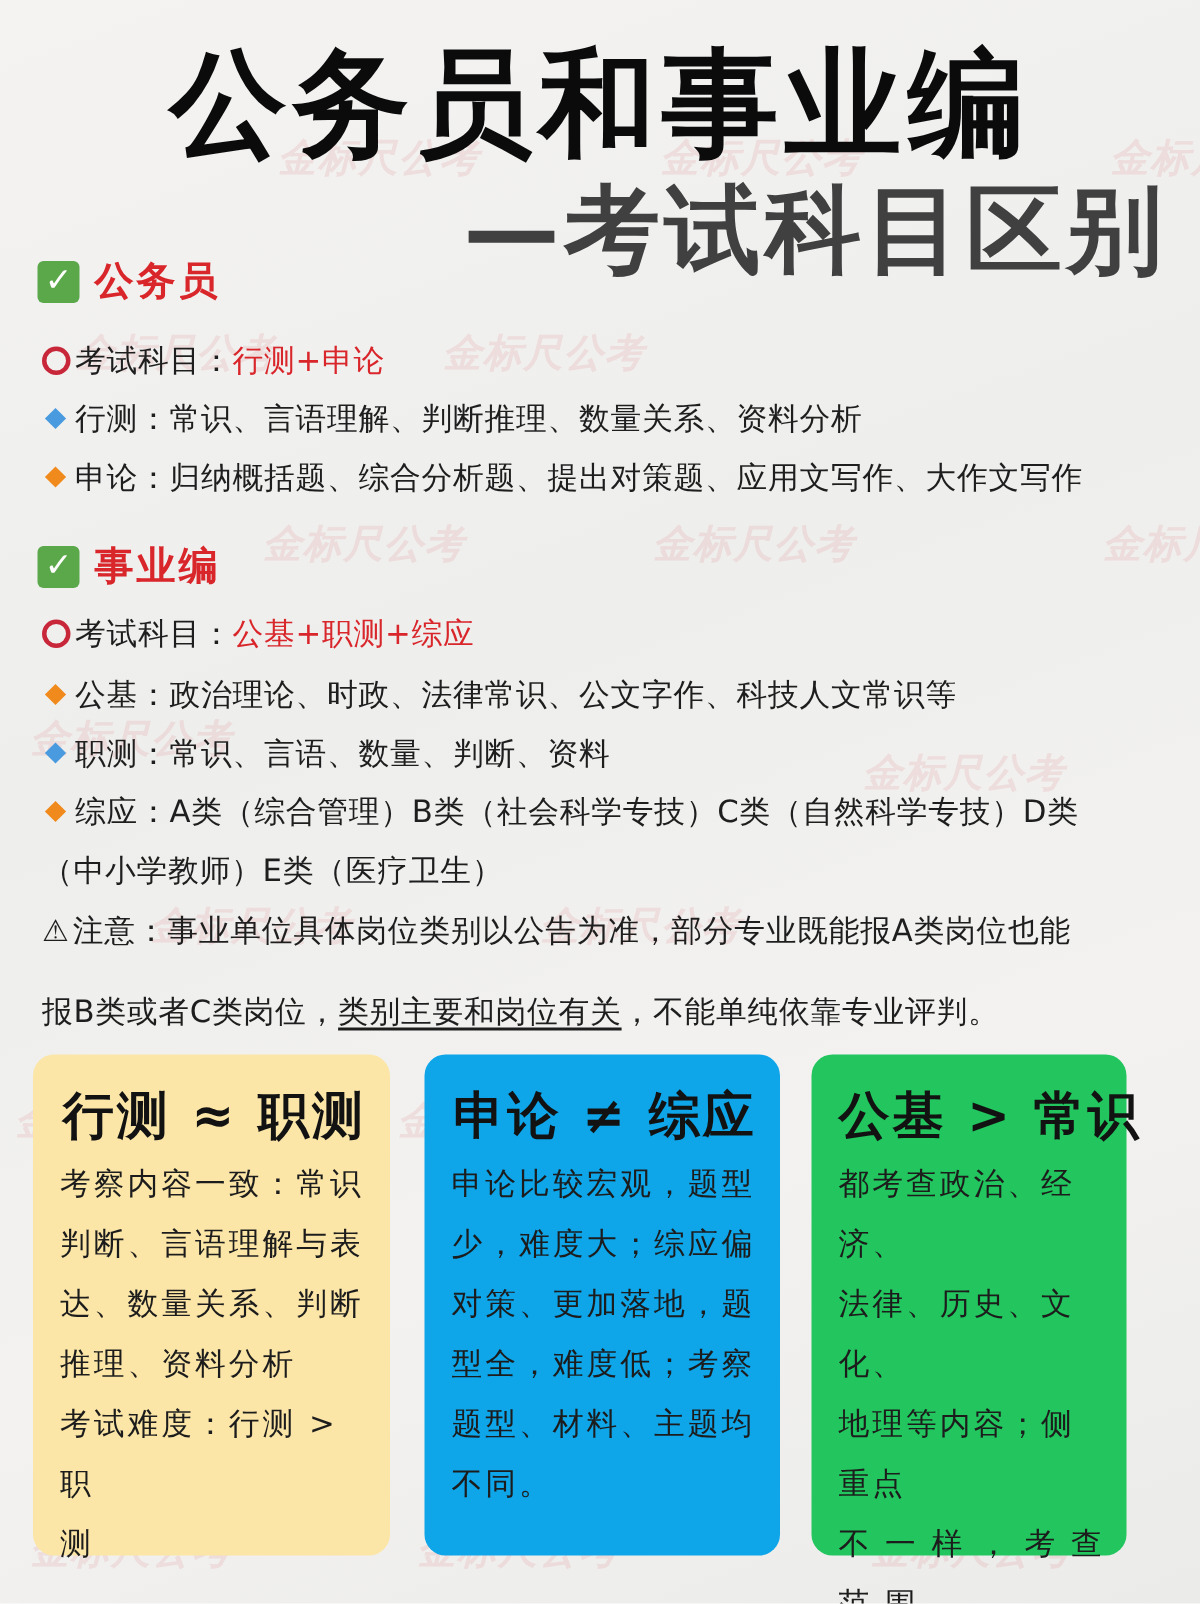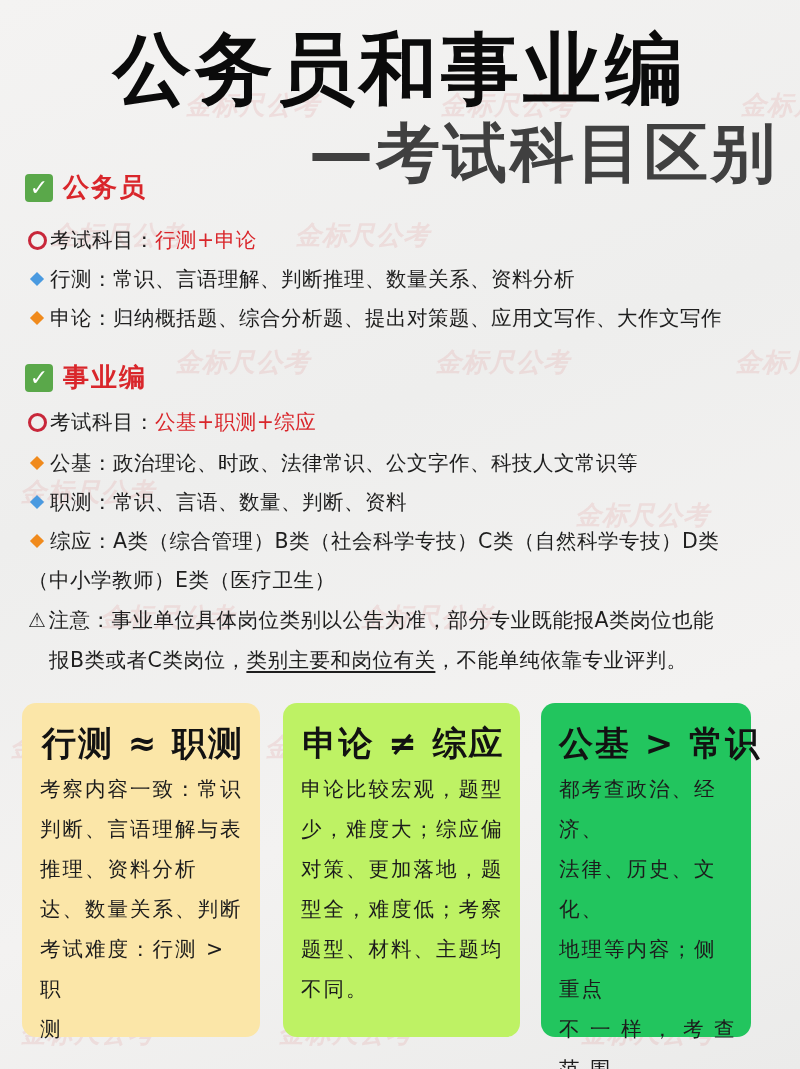--- a/index.html
+++ b/index.html
@@ -108,21 +108,21 @@
     letter-spacing: 2px;
     white-space: nowrap;
   }
   .card p {
     font-size: 20.5px;
     line-height: 40px;
     color: #1c1c1c;
     letter-spacing: 2px;
   }
   .card-1 { left: 22px; width: 238px; background: #fbe6a8; }
-  .card-2 { left: 283px; width: 237px; background: #bef264; }
+  .card-2 { left: 283px; width: 237px; background: #0ea5e9; }
   .card-3 { left: 541px; width: 210px; background: #22c55e; }
 </style>
 </head>
 <body>
 
 <div class="wm" style="left:185px;top:88px;">金标尺公考</div>
 <div class="wm" style="left:440px;top:88px;">金标尺公考</div>
 <div class="wm" style="left:740px;top:88px;">金标尺公考</div>
 <div class="wm" style="left:50px;top:218px;">金标尺公考</div>
 <div class="wm" style="left:295px;top:218px;">金标尺公考</div>
@@ -182,32 +182,32 @@
   <span>综应：A类（综合管理）B类（社会科学专技）C类（自然科学专技）D类</span>
 </div>
 <div class="line" style="top:566px;left:28px;">
   <span>（中小学教师）E类（医疗卫生）</span>
 </div>
 
 <div class="line" style="top:606px;">
   <span class="warn-icon">⚠</span>
   <span>注意：事业单位具体岗位类别以公告为准，部分专业既能报A类岗位也能</span>
 </div>
-<div class="line" style="top:646px;margin-left:21px;">
+<div class="line" style="top:660px;">
   <span>报B类或者C类岗位，</span>
   <span class="underline">类别主要和岗位有关</span>
   <span>，不能单纯依靠专业评判。</span>
 </div>
 
 <div class="card card-1">
   <h2>行测 ≈ 职测</h2>
   <p>考察内容一致：常识</p>
   <p>判断、言语理解与表</p>
+  <p>达、数量关系、判断</p>
   <p>推理、资料分析</p>
-  <p>达、数量关系、判断</p>
   <p>考试难度：行测 &gt; 职</p>
   <p>测</p>
 </div>
 <div class="card card-2">
   <h2>申论 ≠ 综应</h2>
   <p>申论比较宏观，题型</p>
   <p>少，难度大；综应偏</p>
   <p>对策、更加落地，题</p>
   <p>型全，难度低；考察</p>
   <p>题型、材料、主题均</p>

